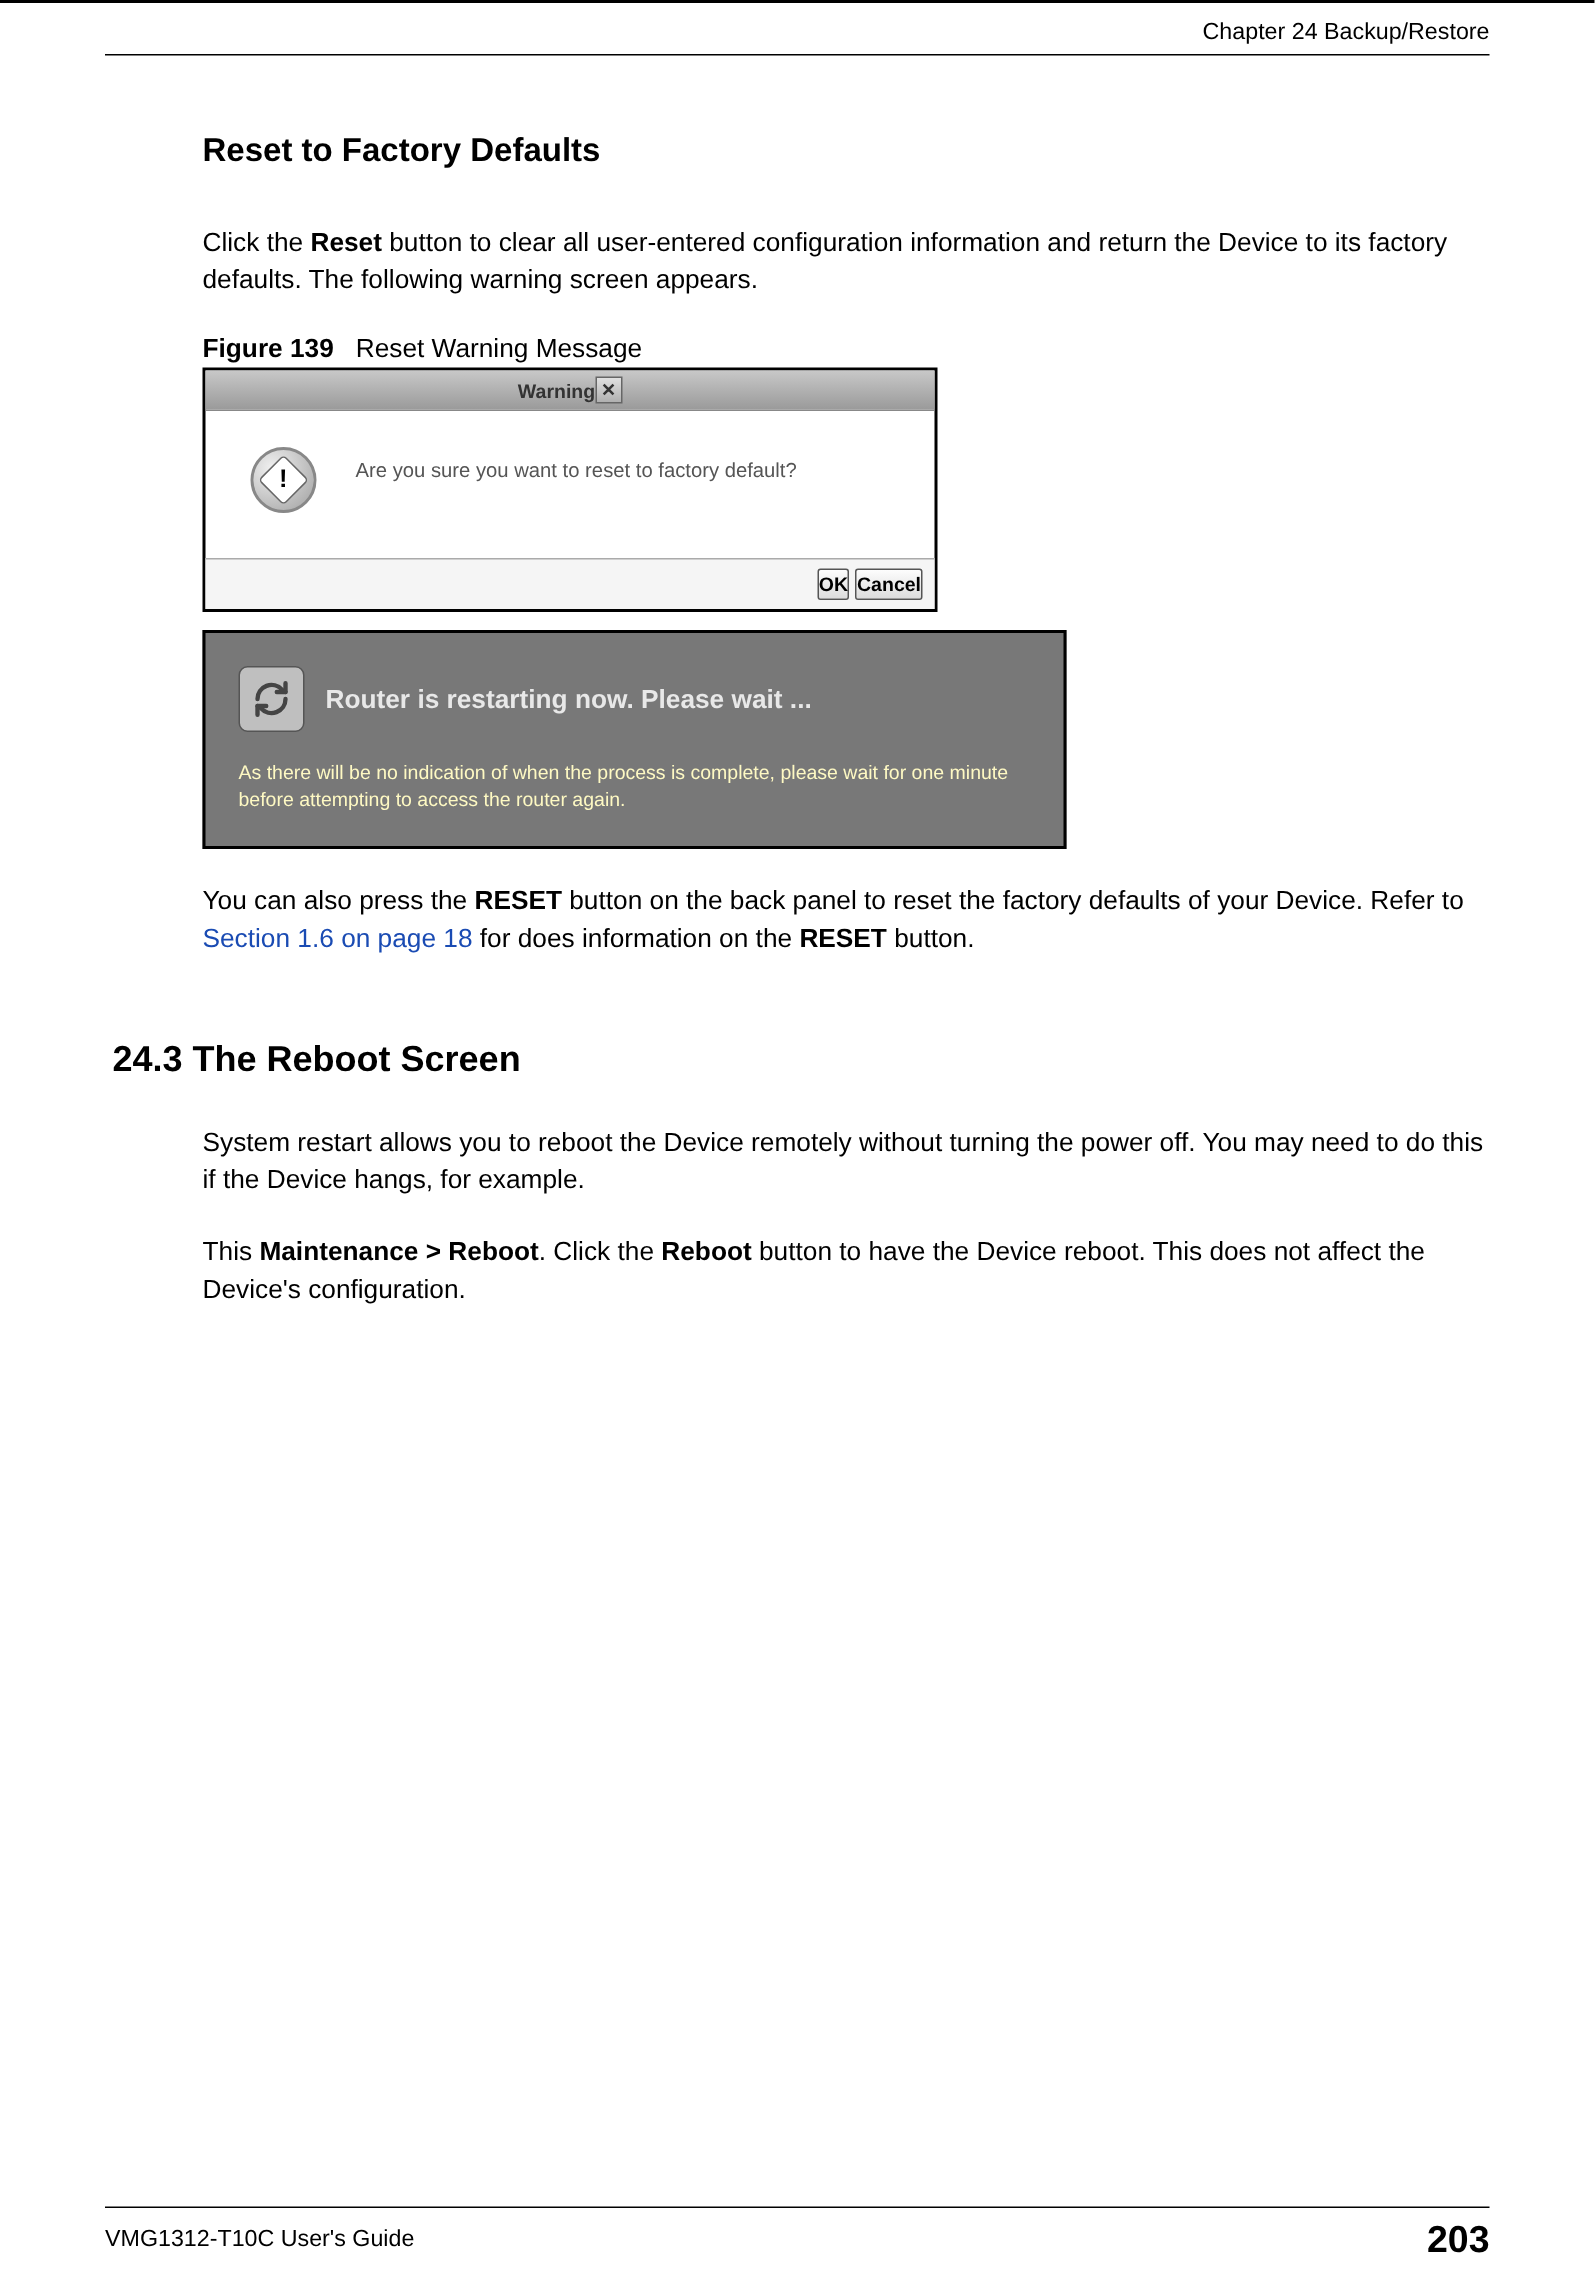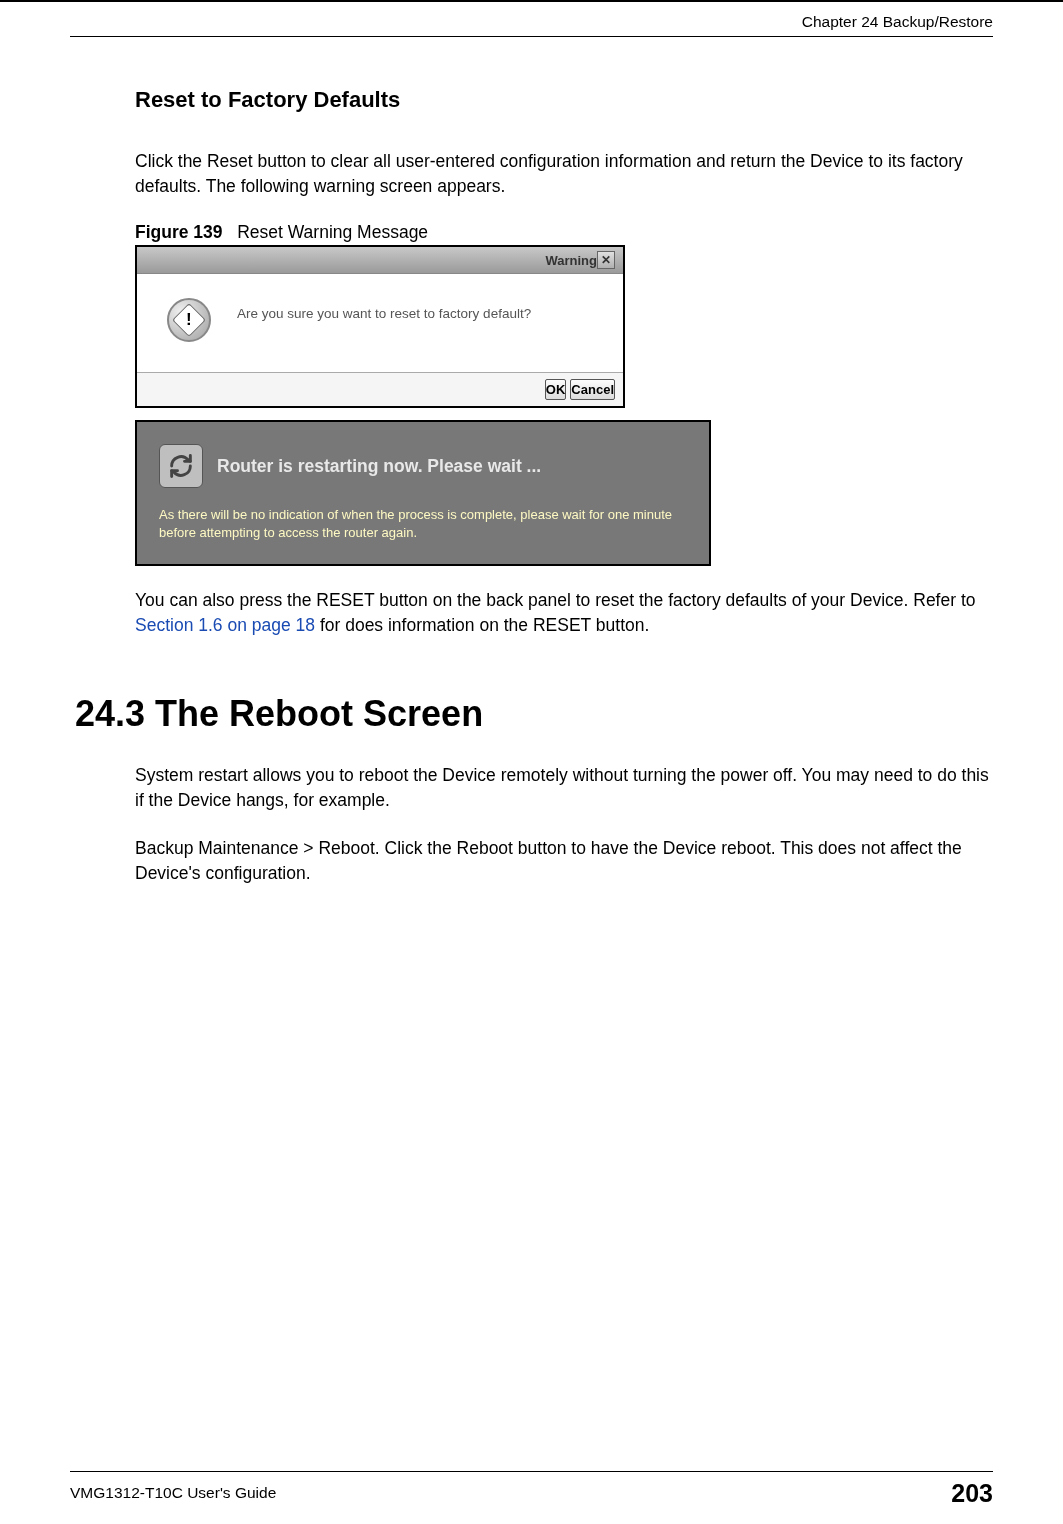--- a/index.html
+++ b/index.html
@@ -47,42 +47,42 @@
       font-size: 17.5px;
       line-height: 1.4;
       margin-bottom: 24px;
     }
     .figure-caption {
       font-size: 17.5px;
       margin-bottom: 2px;
     }
     .figure-caption .fig-label { font-weight: bold; }
     .link { color: #1a4bb3; }
-    .bold { font-weight: normal; }
+    .bold { font-weight: bold; }
     .h2-section {
-      font-size: 36px;
+      font-size: 24px;
       font-weight: bold;
       margin-top: 56px;
       margin-bottom: 28px;
       margin-left: -60px;
       font-family: Arial, Helvetica, sans-serif;
     }
 
     
     .dialog1 {
       width: 490px;
       border: 2px solid #000;
       margin-bottom: 12px;
       background: #fff;
     }
     .dialog1-titlebar {
       background: linear-gradient(to bottom, #c8c8c8, #9a9a9a);
       padding: 4px 8px;
       display: flex;
-      justify-content: flex-end;
+      justify-content: center;
       align-items: center;
       font-size: 13px;
       font-weight: bold;
       border-bottom: 1px solid #888;
       color: #333;
     }
     .dialog1-close {
       width: 18px; height: 18px;
       background: linear-gradient(to bottom, #e0e0e0, #b0b0b0);
       border: 1px solid #666;
@@ -252,21 +252,21 @@
 
     <div class="body-text">
       <span>You can also press the </span><span class="bold">RESET</span><span> button on the back panel to reset the factory defaults of your Device. Refer to </span><span class="link">Section 1.6 on page 18</span><span> for does information on the </span><span class="bold">RESET</span><span> button.</span>
     </div>
 
     <div class="h2-section">24.3  The Reboot Screen</div>
 
     <div class="body-text">System restart allows you to reboot the Device remotely without turning the power off. You may need to do this if the Device hangs, for example.</div>
 
     <div class="body-text">
-      <span>Backup </span><span class="bold">Maintenance &gt; Reboot</span><span>. Click the </span><span class="bold">Reboot</span><span> button to have the Device reboot. This does not affect the Device's configuration.</span>
+      <span>This </span><span class="bold">Maintenance &gt; Reboot</span><span>. Click the </span><span class="bold">Reboot</span><span> button to have the Device reboot. This does not affect the Device's configuration.</span>
     </div>
 
   </div>
 
   <div class="footer-line"></div>
   <div class="footer-left">VMG1312-T10C User's Guide</div>
   <div class="footer-right">203</div>
 
 </div>
 

